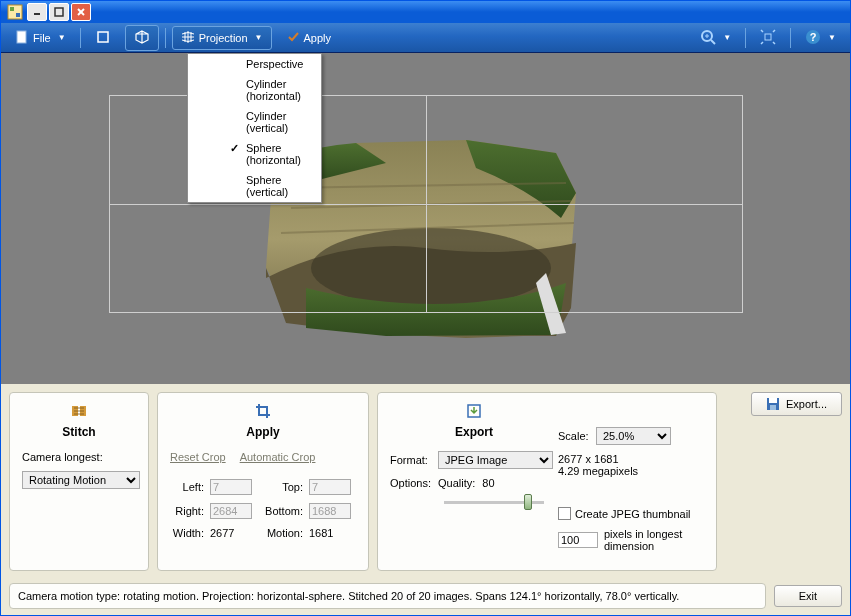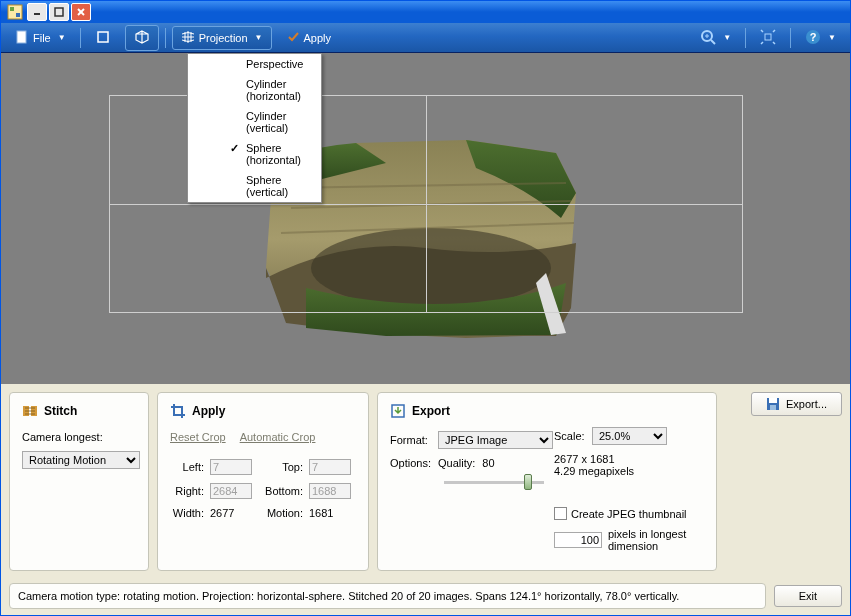--- a/index.html
+++ b/index.html
@@ -146,20 +146,21 @@
   border-radius: 4px;
   padding: 10px 12px;
 }
 .panel-title {
   display: flex;
   align-items: center;
   gap: 6px;
   font-weight: bold;
   font-size: 12px;
   margin-bottom: 12px;
+  flex-direction: column;
 }
 .panel-icon {
   width: 16px;
   height: 16px;
 }
 .stitch-panel { width: 140px; }
 .crop-panel { width: 212px; }
 .export-panel { width: 340px; display: flex; }
 .export-btn-panel { flex: 1; display: flex; align-items: flex-start; justify-content: flex-end; }
 .form-row { margin-bottom: 8px; display: flex; align-items: center; }
@@ -438,21 +439,21 @@
           <span style="width:38px">Scale:</span>
           <select style="width:75px"><option>25.0%</option></select>
         </div>
         <div>2677 x 1681</div>
         <div>4.29 megapixels</div>
         <div class="checkbox-row">
           <span class="checkbox-box"></span>
           <span>Create JPEG thumbnail</span>
         </div>
         <div class="form-row" style="margin-top:8px;gap:6px">
-          <input type="text" style="width: 48px; text-align: right;" value="100">
+          <input type="text" style="width: 40px; text-align: left;" value="100">
           <span style="width:100px">pixels in longest dimension</span>
         </div>
       </div>
     </div>
 
     <div class="export-btn-panel">
       <div class="btn">
         <span class="save-icon"><svg viewBox="0 0 14 14">
               <rect x="1" y="1" width="12" height="12" fill="#3a6fb5"></rect>
               <rect x="3" y="1" width="8" height="5" fill="white"></rect>

